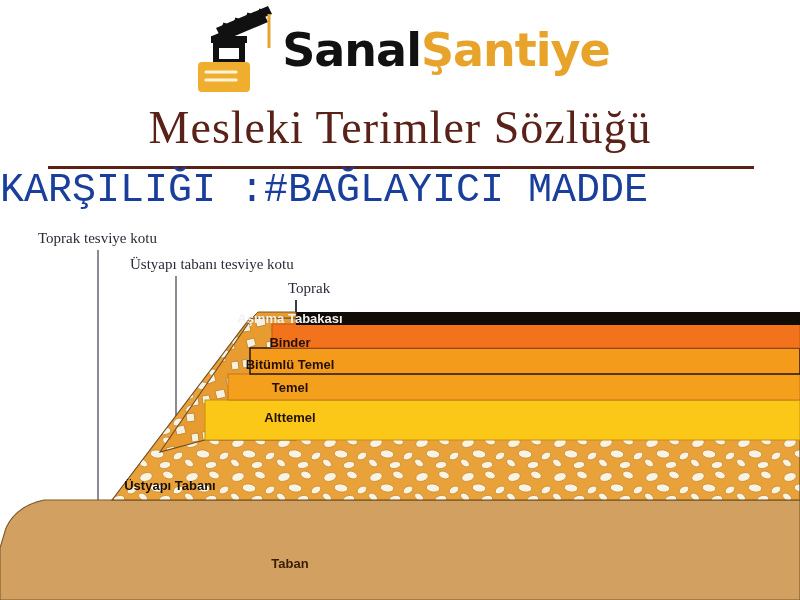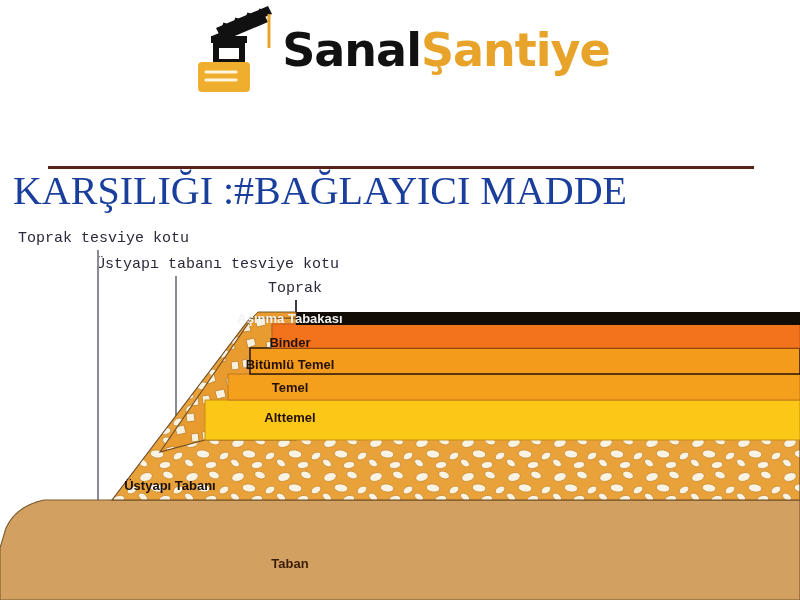--- a/index.html
+++ b/index.html
@@ -21,28 +21,28 @@
 
   
   .title{
     position:absolute;left:0;top:104px;width:800px;text-align:center;
     font-family:"Liberation Serif",serif;font-size:46px;color:#5A2118;
     letter-spacing:1px;line-height:1.05;white-space:nowrap;
   }
   .title-rule{position:absolute;left:48px;top:166px;width:706px;height:3px;background:#5A2118;}
   .subtitle{
     position:absolute;left:0;top:170px;width:640px;text-align:center;
-    font-family:Liberation Serif, serif;font-size:40px;color:#1A3E9C;
+    font-family:Liberation Mono, monospace;font-size:40px;color:#1A3E9C;
     letter-spacing:0px;line-height:1.05;white-space:nowrap;
   }
 
   
-  .callout{position:absolute;font-family:Liberation Mono, monospace;font-size:15px;color:#2A2A3A;white-space:nowrap;}
+  .callout{position:absolute;font-family:Liberation Serif, serif;font-size:15px;color:#2A2A3A;white-space:nowrap;margin-left:20px;}
   .c1{left:18px;top:230px;}
-  .c2{left:96px;top:256px;text-align:right;}
+  .c2{left:110px;top:256px;text-align:right;}
   .c3{left:268px;top:280px;}
 
   .leader{position:absolute;width:2px;background:#8a8a96;}
   .l1{left:97px;top:250px;height:272px;}
   .l2{left:175px;top:276px;height:168px;}
   .l3{left:295px;top:300px;height:20px;background:#3a3a46;}
   .dot{position:absolute;width:7px;height:7px;border-radius:50%;background:#2a2a33;}
   .d1{left:94px;top:518px;}
   .d2{left:172px;top:437px;}
   .d3{left:292px;top:315px;}
@@ -95,20 +95,21 @@
           <line x1="16" y1="66" x2="46" y2="66"></line>
           <line x1="16" y1="74" x2="46" y2="74"></line>
         </g>
       </svg>
     </div>
     <div class="logo-text">
       <span class="t1">Sanal</span><span class="t2">Şantiye</span>
     </div>
   </div>
 
+  <div class="title">Mesleki Terimler Sözlüğü</div>
   <div class="title-rule"></div>
   <div class="subtitle">KARŞILIĞI  :#BAĞLAYICI MADDE</div>
 
   <div class="callout c1">Toprak tesviye kotu</div>
   <div class="callout c2">Üstyapı tabanı tesviye kotu</div>
   <div class="callout c3">Toprak</div>
 
   <div class="leader l1"></div>
   <div class="leader l2"></div>
   <div class="leader l3"></div>

